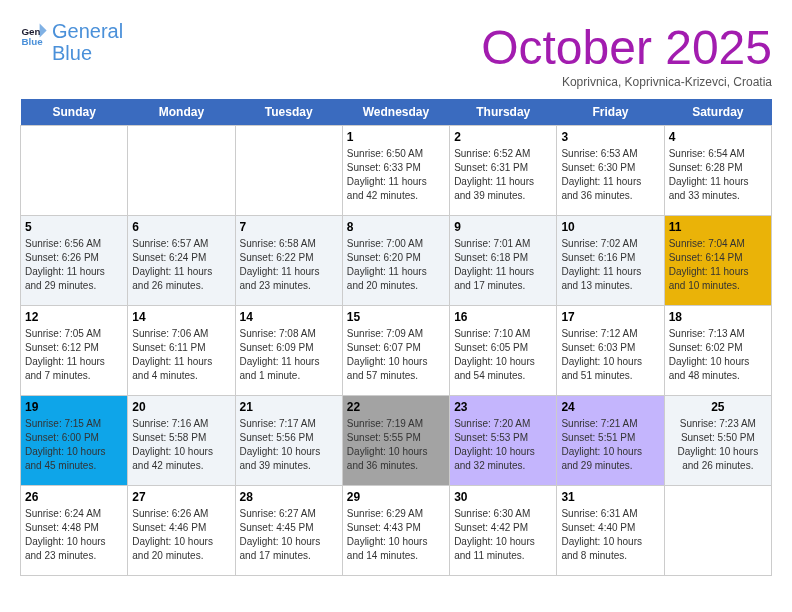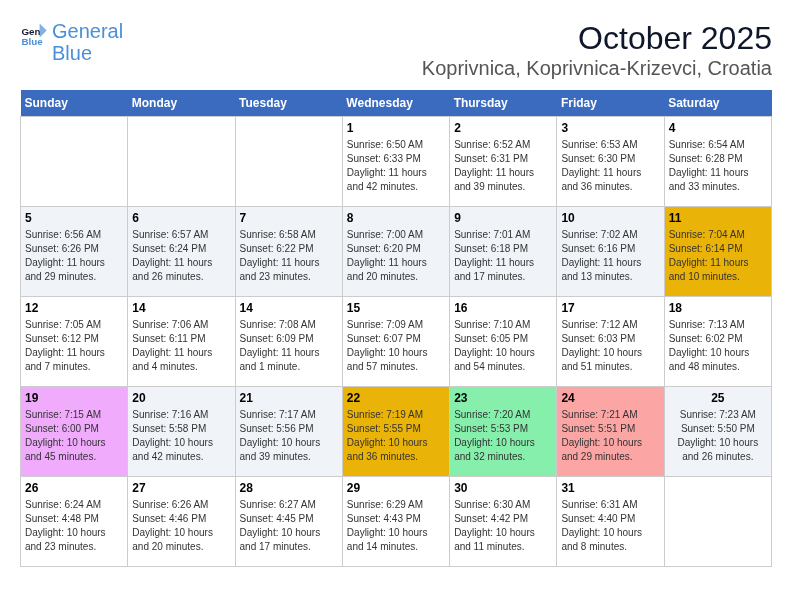--- a/index.html
+++ b/index.html
@@ -30,38 +30,38 @@
     }
     .logo-icon {
       width: 28px;
       height: 28px;
       margin-right: 4px;
     }
     .title-block {
       text-align: right;
     }
     .main-title {
-      font-size: 32px;
+      font-size: 48px;
       font-weight: normal;
-      color: #0f172a;
+      color: #a21caf;
     }
     .subtitle {
-      font-size: 20px;
+      font-size: 12px;
       color: #555;
     }
     .calendar {
       width: 100%;
       border-collapse: collapse;
       font-size: 11px;
     }
     .calendar th {
       background-color: #3a6bbf;
       color: white;
       padding: 6px 4px;
-      text-align: left;
+      text-align: center;
       font-size: 12px;
       font-weight: bold;
     }
     .calendar td {
       border: 1px solid #ccc;
       vertical-align: top;
       padding: 4px;
       width: 107px;
       min-height: 80px;
       height: 90px;
@@ -192,41 +192,41 @@
         <td>
           <div class="day-number">17</div>
           <div class="day-info">Sunrise: 7:12 AM<br>Sunset: 6:03 PM<br>Daylight: 10 hours and 51 minutes.</div>
         </td>
         <td>
           <div class="day-number">18</div>
           <div class="day-info">Sunrise: 7:13 AM<br>Sunset: 6:02 PM<br>Daylight: 10 hours and 48 minutes.</div>
         </td>
       </tr>
       <tr style="background-color: rgb(240, 244, 248);">
-        <td style="background: #f0abfc;">
+        <td style="background: #0ea5e9;">
           <div class="day-number">19</div>
           <div class="day-info">Sunrise: 7:15 AM<br>Sunset: 6:00 PM<br>Daylight: 10 hours and 45 minutes.</div>
         </td>
         <td style="background: rgb(240, 244, 248);">
           <div class="day-number">20</div>
           <div class="day-info">Sunrise: 7:16 AM<br>Sunset: 5:58 PM<br>Daylight: 10 hours and 42 minutes.</div>
         </td>
         <td style="background: rgb(240, 244, 248);">
           <div class="day-number">21</div>
           <div class="day-info">Sunrise: 7:17 AM<br>Sunset: 5:56 PM<br>Daylight: 10 hours and 39 minutes.</div>
         </td>
-        <td style="background: #eab308;">
+        <td style="background: #a3a3a3;">
           <div class="day-number">22</div>
           <div class="day-info">Sunrise: 7:19 AM<br>Sunset: 5:55 PM<br>Daylight: 10 hours and 36 minutes.</div>
         </td>
-        <td style="background: #86efac;">
+        <td style="background: #c4b5fd;">
           <div class="day-number">23</div>
           <div class="day-info">Sunrise: 7:20 AM<br>Sunset: 5:53 PM<br>Daylight: 10 hours and 32 minutes.</div>
         </td>
-        <td style="background: #fca5a5;">
+        <td style="background: #c4b5fd;">
           <div class="day-number">24</div>
           <div class="day-info">Sunrise: 7:21 AM<br>Sunset: 5:51 PM<br>Daylight: 10 hours and 29 minutes.</div>
         </td>
         <td style="background: rgb(240, 244, 248); text-align: center;">
           <div class="day-number">25</div>
           <div class="day-info">Sunrise: 7:23 AM<br>Sunset: 5:50 PM<br>Daylight: 10 hours and 26 minutes.</div>
         </td>
       </tr>
       <tr style="background-color: rgb(255, 255, 255); padding-left: 21px;">
         <td>

